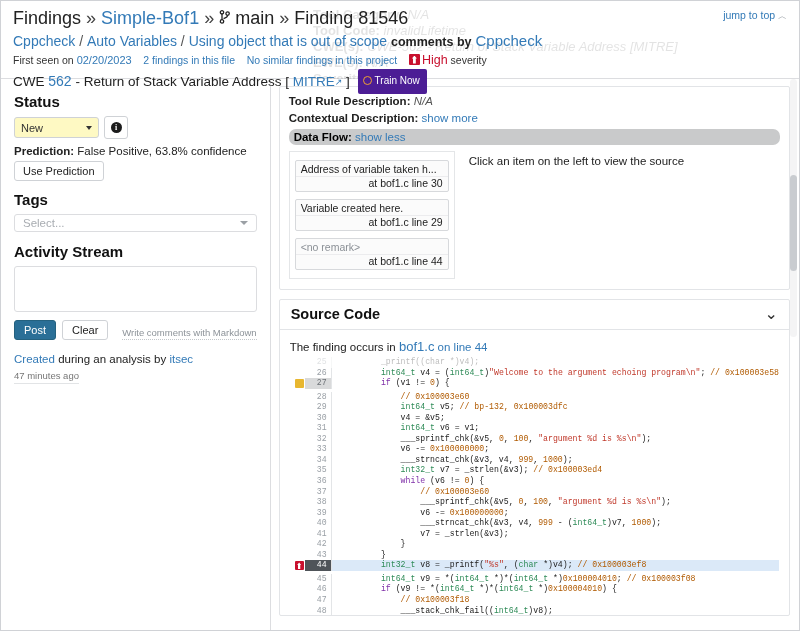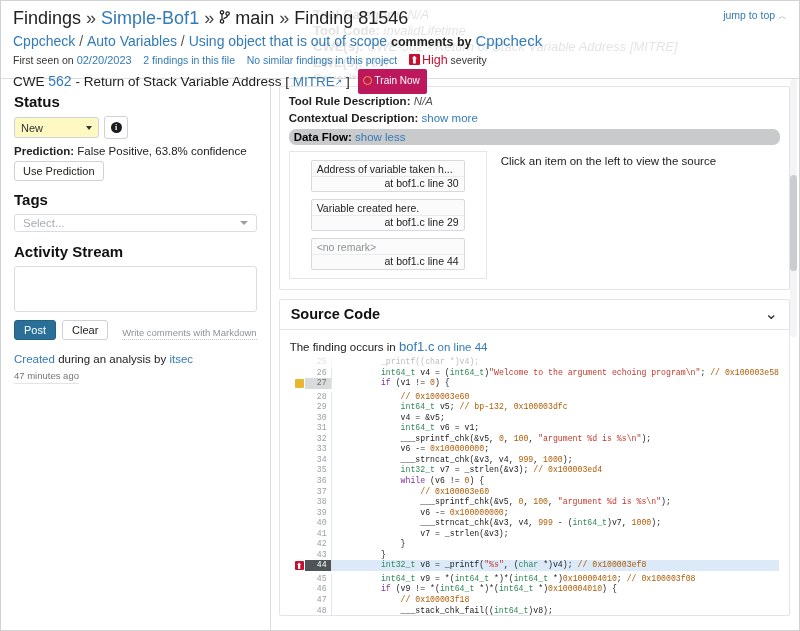--- a/index.html
+++ b/index.html
@@ -25,21 +25,21 @@
   .metarow .lnk{font-size:10.5px;}
   .metarow .date{color:#337ab7;font-size:11px;}
   .sev-badge{display:inline-block;width:11px;height:11px;background:#c8102e;border-radius:1px;
              vertical-align:-1px;position:relative;margin-right:2px;}
   .sev-badge:after{content:"";position:absolute;left:3px;top:1.5px;width:5px;height:8px;background:#fff;
              clip-path:polygon(50% 0,100% 38%,78% 38%,78% 100%,22% 100%,22% 38%,0 38%);}
   .sev-high{color:#c8102e;font-size:12.5px;}
   .cwerow{position:relative;z-index:2;font-size:13.5px;line-height:20px;margin-top:2px;color:#222;white-space:nowrap;}
   .cwenum{color:#337ab7;font-size:14px;}
   .ext-ico{font-size:9px;color:#337ab7;vertical-align:1px;}
-  .train-btn{display:inline-block;background:#be185d;color:#fff;font-size:10px;padding:2px 7px 3px 5px;
+  .train-btn{display:inline-block;background:#4c1d95;color:#fff;font-size:10px;padding:2px 7px 3px 5px;
              border-radius:2px;vertical-align:2px;margin-left:4px;cursor:pointer;}
   .train-ico{display:inline-block;width:9px;height:9px;border:1.5px solid #f0a132;border-radius:50%;
              vertical-align:-1px;margin-right:3px;box-sizing:border-box;}
   .jump{position:absolute;right:12px;top:8px;z-index:3;font-size:10.5px;}
   .jump .car{color:#9aa0a6;font-size:9px;}
 
   
   .body{display:flex;height:553px;}
   .left{width:292px;box-sizing:border-box;padding:10px 13px 0 13px;border-right:1px solid #dcdde0;}
   .right{flex:1;box-sizing:border-box;padding:7px 9px 0 8px;background:#fff;position:relative;}
@@ -76,21 +76,21 @@
   .ago{font-size:9.5px;color:#777;border-bottom:1px solid #e2e4e6;padding-bottom:2px;display:inline-block;margin-top:2px;}
 
   
   .card{border:1px solid #e2e4e7;background:#fff;border-radius:2px;}
   .card-top{padding:6px 9px 10px 9px;}
   .kv{font-size:11.5px;color:#222;line-height:17px;}
   .kv b{font-weight:bold;}
   .kv .na{color:#555;font-style:italic;}
   .dataflow-bar{background:#c9cacb;font-size:11.5px;padding:2px 5px;margin-top:2px;border-radius:7px;}
   .df-wrap{display:flex;margin-top:6px;}
-  .df-list{border:1px solid #e4e6e8;padding:8px 21px;display:flex;flex-direction:column;gap:7px;background:#fff;}
+  .df-list{border:1px solid #e4e6e8;padding:8px 5px;display:flex;flex-direction:column;gap:7px;background:#fff;}
   .df-item{width:152px;border:1px solid #d7d9dc;border-radius:2px;background:#fbfbfb;cursor:pointer;}
   .df-t{font-size:10.5px;color:#222;padding:2px 5px 1px 5px;}
   .df-t.muted{color:#8b9096;}
   .df-b{font-size:10.5px;color:#222;padding:0 5px 2px 5px;text-align:right;border-top:1px solid #ececee;}
   .df-hint{font-size:11.5px;color:#222;padding:4px 0 0 14px;}
 
   
   .sc-card{margin-top:9px;border:1px solid #e2e4e7;background:#fff;border-radius:2px;}
   .sc-head{display:flex;align-items:center;justify-content:space-between;padding:6px 11px 7px 11px;
            border-bottom:1px solid #e2e4e7;}

